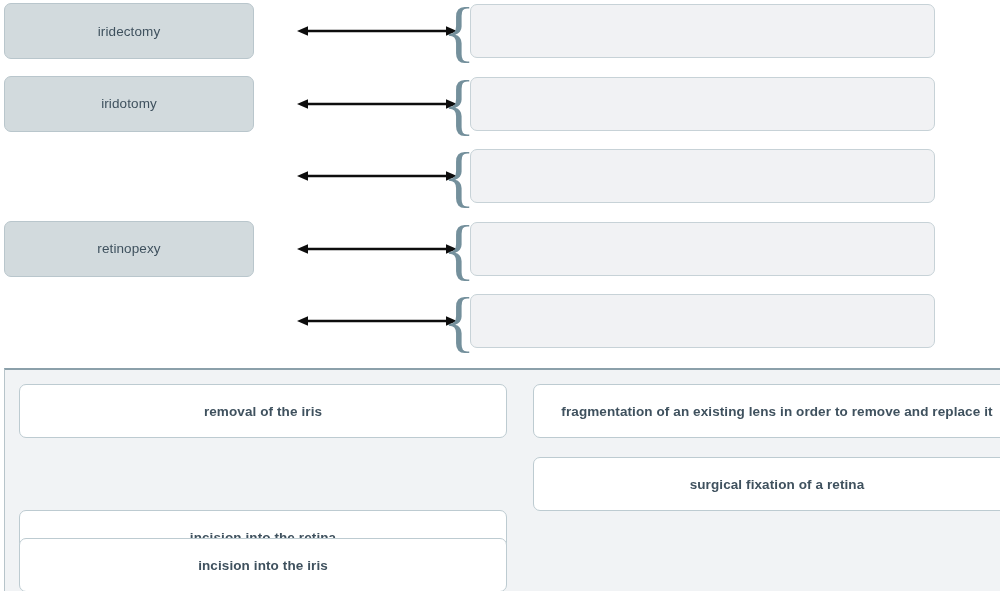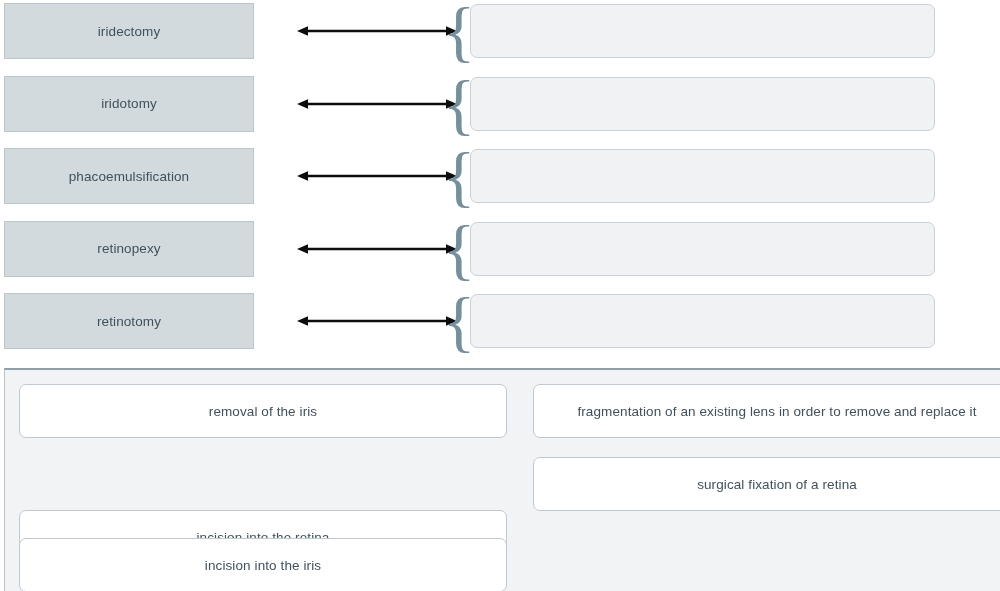--- a/index.html
+++ b/index.html
@@ -35,21 +35,21 @@
 
   .term-box {
     position: absolute;
     left: 4px;
     top: 0;
     width: 250px;
     height: 56px;
     box-sizing: border-box;
     background: #d2dadd;
     border: 1px solid #b9c6cc;
-    border-radius: 0;
+    border-radius: 7px;
     display: flex;
     align-items: center;
     justify-content: center;
     font-size: 13.5px;
     color: #3f515e;
     letter-spacing: 0.1px;
   }
 
   .arrow {
     position: absolute;
@@ -121,20 +121,21 @@
     border: 1px solid #bdcbd1;
     border-radius: 7px;
     display: flex;
     align-items: center;
     justify-content: center;
     font-size: 13.5px;
     color: #3f515e;
     letter-spacing: 0.1px;
     white-space: nowrap;
     padding: 4px 8px;
+    font-weight: bold;
   }
 </style>
 </head>
 <body>
 
 <div id="match-area">
 
   <div class="match-row" style="top:3px;">
     <div class="term-box">iridectomy</div>
     <div class="arrow">
@@ -155,21 +156,20 @@
         <line x1="8" y1="6" x2="152" y2="6" stroke="#0d0d0d" stroke-width="2.4"></line>
         <polygon points="0,6 11,1.2 11,10.8" fill="#0d0d0d"></polygon>
         <polygon points="160,6 149,1.2 149,10.8" fill="#0d0d0d"></polygon>
       </svg>
     </div>
     <div class="brace">{</div>
     <div class="drop-zone"></div>
   </div>
 
   <div class="match-row" style="top:148px;">
-    <div class="term-box">phacoemulsification</div>
     <div class="arrow">
       <svg width="160" height="12" viewBox="0 0 160 12">
         <line x1="8" y1="6" x2="152" y2="6" stroke="#0d0d0d" stroke-width="2.4"></line>
         <polygon points="0,6 11,1.2 11,10.8" fill="#0d0d0d"></polygon>
         <polygon points="160,6 149,1.2 149,10.8" fill="#0d0d0d"></polygon>
       </svg>
     </div>
     <div class="brace">{</div>
     <div class="drop-zone"></div>
   </div>
@@ -181,21 +181,20 @@
         <line x1="8" y1="6" x2="152" y2="6" stroke="#0d0d0d" stroke-width="2.4"></line>
         <polygon points="0,6 11,1.2 11,10.8" fill="#0d0d0d"></polygon>
         <polygon points="160,6 149,1.2 149,10.8" fill="#0d0d0d"></polygon>
       </svg>
     </div>
     <div class="brace">{</div>
     <div class="drop-zone"></div>
   </div>
 
   <div class="match-row" style="top:293px;">
-    <div class="term-box">retinotomy</div>
     <div class="arrow">
       <svg width="160" height="12" viewBox="0 0 160 12">
         <line x1="8" y1="6" x2="152" y2="6" stroke="#0d0d0d" stroke-width="2.4"></line>
         <polygon points="0,6 11,1.2 11,10.8" fill="#0d0d0d"></polygon>
         <polygon points="160,6 149,1.2 149,10.8" fill="#0d0d0d"></polygon>
       </svg>
     </div>
     <div class="brace">{</div>
     <div class="drop-zone"></div>
   </div>

